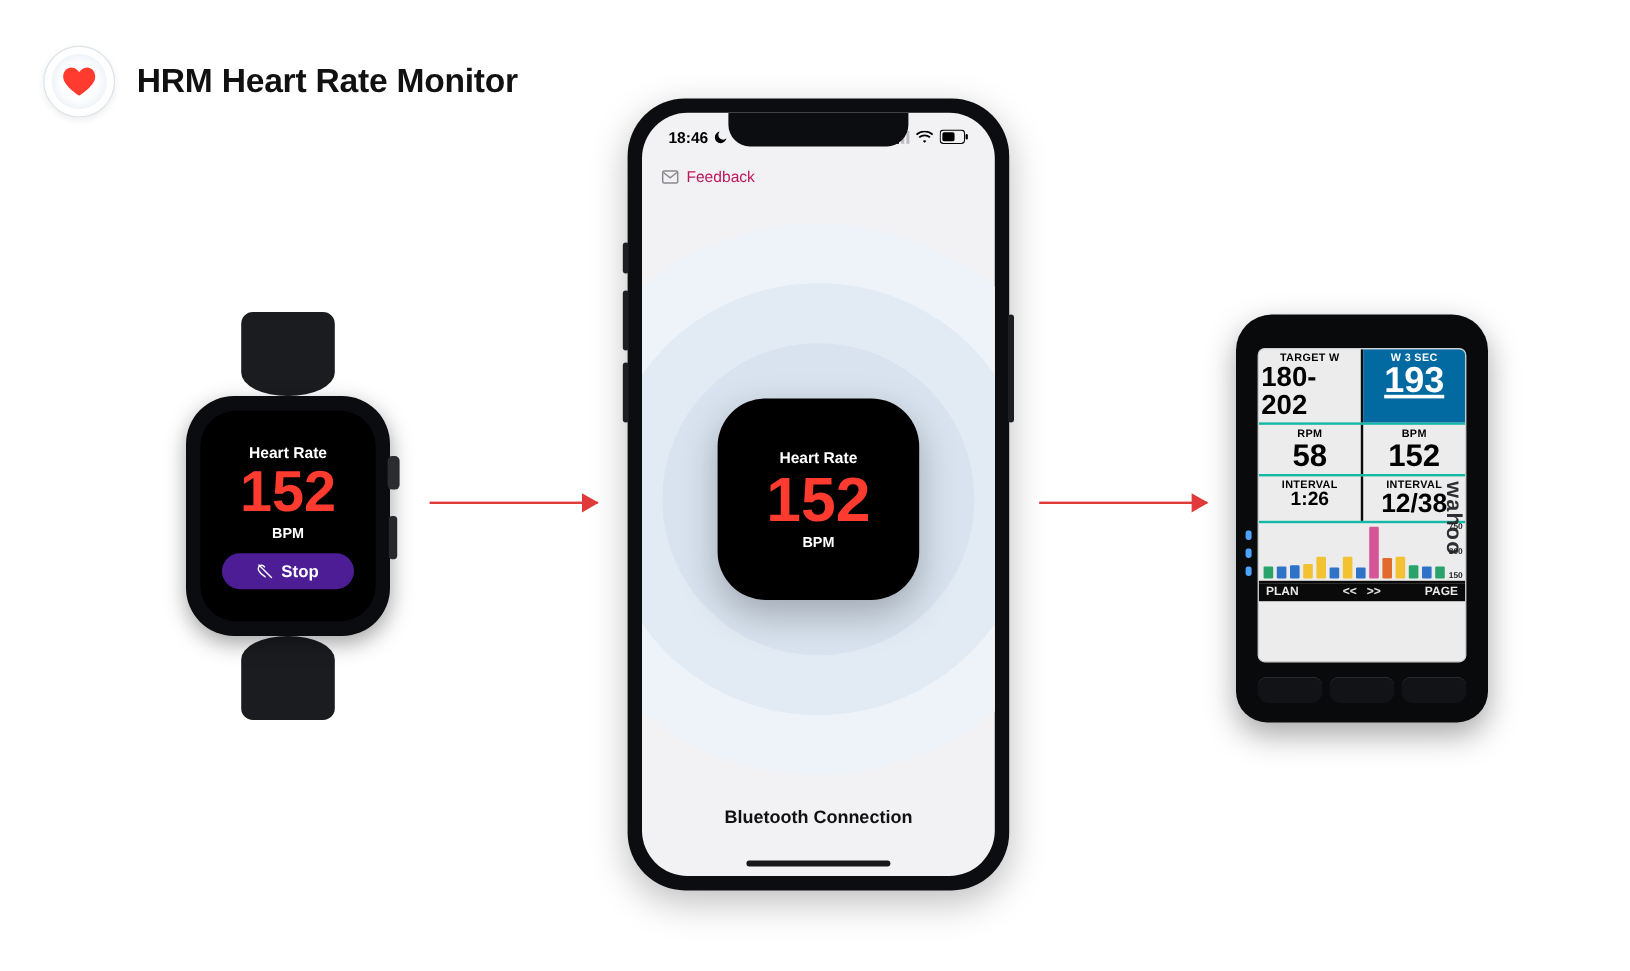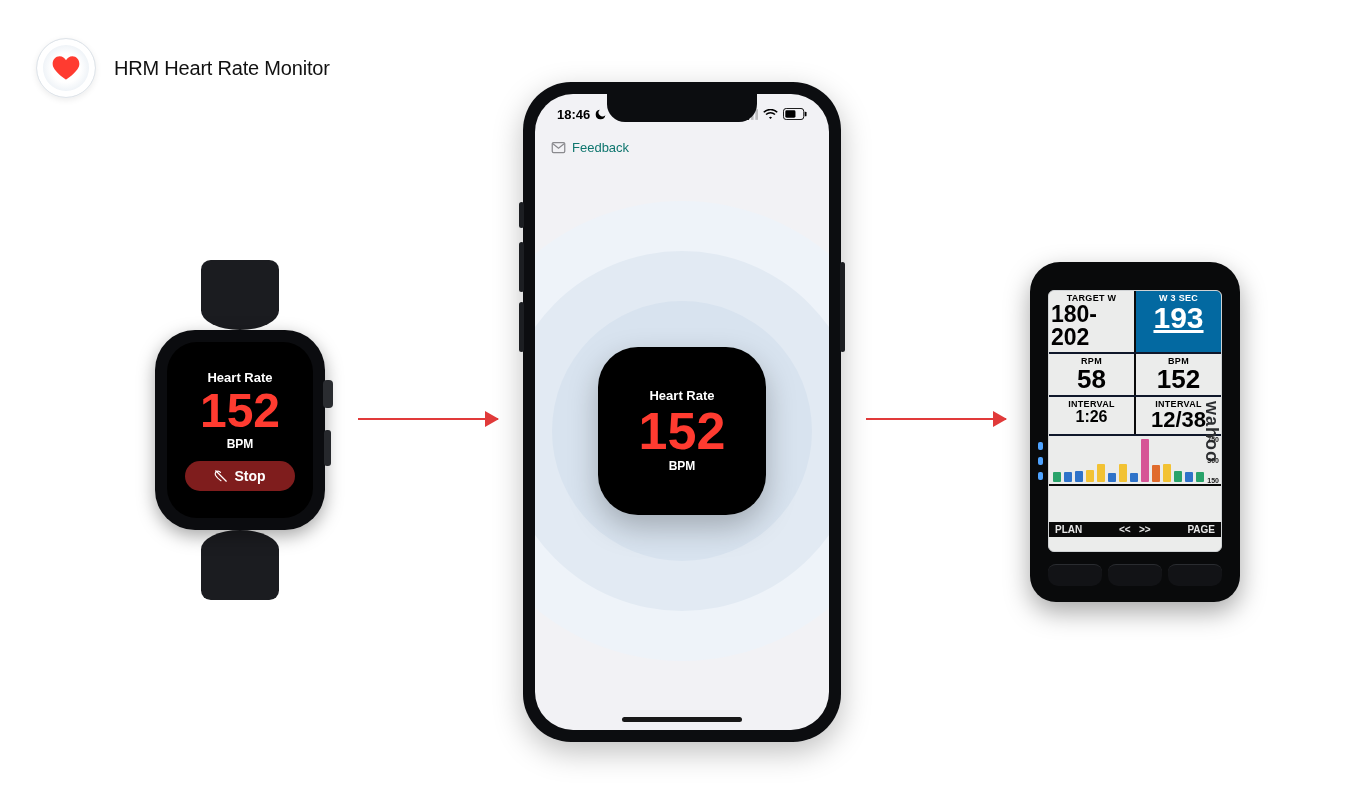--- a/index.html
+++ b/index.html
@@ -26,22 +26,22 @@
     height: 60px;
     border-radius: 50%;
     background: radial-gradient(circle at 50% 50%, #fff 35%, #f0f4f8 55%, #e2e8ee 70%);
     border: 1px solid #dfe4e9;
     display: flex;
     align-items: center;
     justify-content: center;
     box-shadow: 0 2px 6px rgba(0,0,0,0.08), inset 0 0 0 6px #fff;
   }
   .app-title {
-    font-size: 20px;
-    font-weight: 400;
+    font-size: 28px;
+    font-weight: 700;
     color: #111;
     letter-spacing: -0.2px;
   }
 
   
   .arrow {
     position: absolute;
     height: 2px;
     background: #e13a3a;
   }
@@ -122,21 +122,21 @@
     color: #fff;
     padding: 8px 10px;
   }
   .watch-screen .hr-label { font-size: 13px; font-weight: 600; }
   .watch-screen .hr-value { font-size: 48px; font-weight: 700; color: #ff3b30; line-height: 1; margin-top: 2px;}
   .watch-screen .hr-unit  { font-size: 12px; font-weight: 600; margin-top: 2px; }
   .watch-stop {
     margin-top: 10px;
     width: 110px;
     padding: 7px 0;
-    background: #7f1d1d;
+    background: #4c1d95;
     border-radius: 20px;
     display: flex;
     align-items: center;
     justify-content: center;
     gap: 6px;
     font-size: 14px;
     font-weight: 600;
     color: #fff;
   }
 
@@ -202,21 +202,21 @@
     position: absolute;
     top: 40px; left: 0; right: 0; bottom: 0;
     display: flex;
     flex-direction: column;
     padding: 0 14px;
   }
   .feedback-link {
     display: flex;
     align-items: center;
     gap: 6px;
-    color: #0f766e;
+    color: #be185d;
     font-size: 13px;
     font-weight: 500;
     padding: 6px 0 4px 2px;
   }
 
   .pulse-area {
     flex: 1;
     position: relative;
     display: flex;
     align-items: center;
@@ -314,21 +314,21 @@
     background: #ebeceb;
     border-radius: 6px;
     flex: 1;
     display: flex;
     flex-direction: column;
     overflow: hidden;
     border: 1px solid #cfd2d4;
   }
   .wh-row {
     display: flex;
-    border-bottom: 2px solid #0f172a;
+    border-bottom: 2px solid #14b8a6;
   }
   .wh-row:last-of-type { border-bottom: none; }
   .wh-cell {
     flex: 1;
     display: flex;
     flex-direction: column;
     align-items: center;
     padding: 2px 2px 3px 2px;
     border-right: 2px solid #0a0a0a;
     min-width: 0;
@@ -366,21 +366,20 @@
   }
   .wh-footer {
     display: flex;
     justify-content: space-between;
     align-items: center;
     background: #0a0a0a;
     color: #e8e8e8;
     padding: 2px 6px;
     font-size: 10px;
     font-weight: 800;
-    margin-top: 36px;
   }
   .wh-buttons {
     margin-top: 12px;
     display: flex;
     gap: 6px;
   }
   .wh-btn {
     flex: 1;
     height: 22px;
     background: #121316;
@@ -482,20 +481,21 @@
         <div class="pulse-ring ring-2"></div>
         <div class="pulse-ring ring-1"></div>
         <div class="hr-card">
           <div class="hr-label">Heart Rate</div>
           <div class="hr-value">152</div>
           <div class="hr-unit">BPM</div>
         </div>
       </div>
 
       <div class="bt-section">
+        <div class="bt-title">Bluetooth Connection</div>
       </div>
     </div>
     <div class="home-indicator"></div>
   </div>
 </div>
 
 <div class="wahoo">
   <div class="side-led led-a"></div>
   <div class="side-led led-b"></div>
   <div class="side-led led-c"></div>

